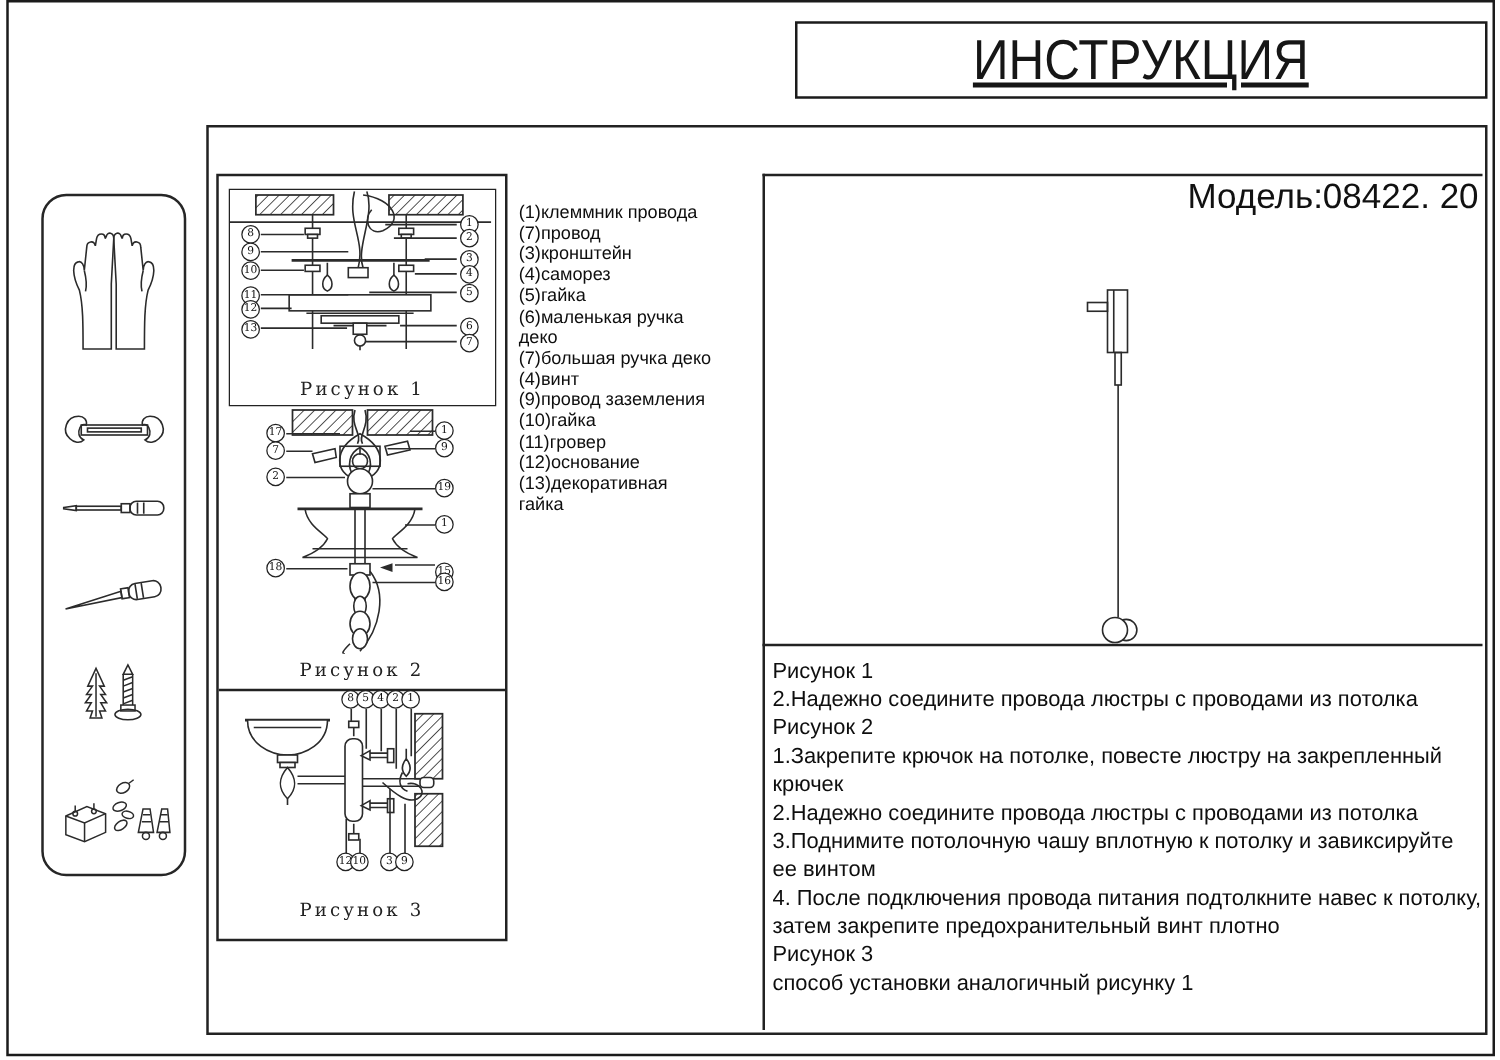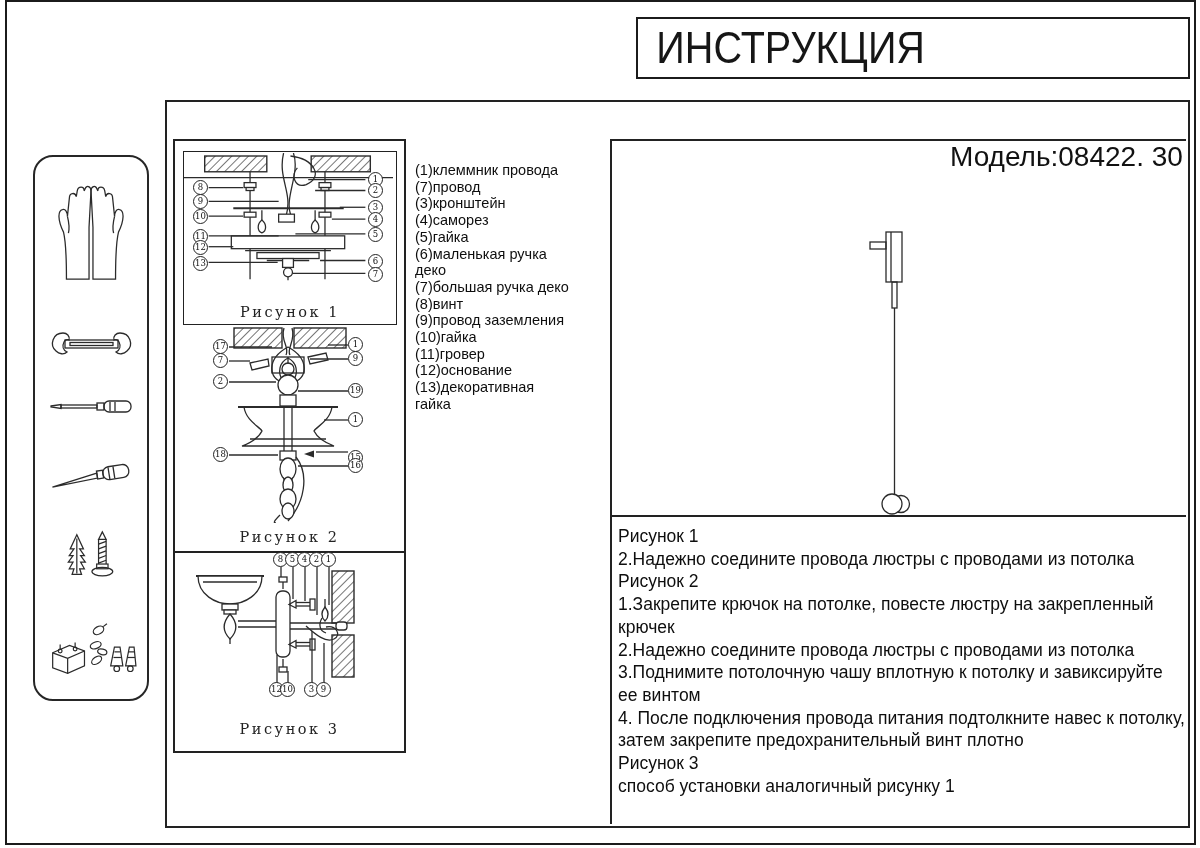--- a/index.html
+++ b/index.html
@@ -1,21 +1,21 @@
 <!DOCTYPE html>
 <html><head>
 <meta charset="utf-8">
 <style>
   html,body{margin:0;padding:0;}
   .page{position:relative;width:1200px;height:848px;background:#fff;overflow:hidden;
         font-family:"Liberation Sans",sans-serif;color:#161616;}
   .outer-border{position:absolute;left:5px;top:0;width:1187px;height:841px;
         border:2.5px solid #1b1b1b;}
   .title-box{position:absolute;left:636px;top:17px;width:550px;height:58px;
-        border:2.5px solid #1b1b1b;display:flex;align-items:center;justify-content:flex-start;}
+        border:2.5px solid #1b1b1b;display:flex;align-items:center;justify-content:center;text-decoration:underline;}
   .title-text{font-size:45px;font-weight:500;letter-spacing:0px;transform:scaleX(.88);white-space:nowrap;}
   .main-box{position:absolute;left:165px;top:100px;width:1021px;height:724px;border:2px solid #222;}
   .top-line{position:absolute;left:443px;top:37px;width:576px;border-top:2px solid #222;}
   .v-divider{position:absolute;left:443px;top:37px;height:685px;border-left:2px solid #222;}
   .mid-divider{position:absolute;left:443px;top:413px;width:576px;border-top:2px solid #222;}
   .model-text{position:absolute;left:950px;top:141px;font-size:28px;white-space:nowrap;color:#111;}
   
   .sidebar{position:absolute;left:33px;top:155px;width:116px;height:546px;
         border:2.5px solid #262626;border-radius:20px;display:flex;flex-direction:column;
         align-items:center;justify-content:space-between;padding:26px 0 20px 0;box-sizing:border-box;}
@@ -312,21 +312,21 @@
 
     <div class="parts-list">
         <div class="part-line">(1)клеммник провода</div>
         <div class="part-line">(7)провод</div>
         <div class="part-line">(3)кронштейн</div>
         <div class="part-line">(4)саморез</div>
         <div class="part-line">(5)гайка</div>
         <div class="part-line">(6)маленькая ручка
 деко</div>
         <div class="part-line">(7)большая ручка деко</div>
-        <div class="part-line">(8)винт</div>
+        <div class="part-line">(4)винт</div>
         <div class="part-line">(9)провод заземления</div>
         <div class="part-line">(10)гайка</div>
         <div class="part-line">(11)гровер</div>
         <div class="part-line">(12)основание</div>
         <div class="part-line">(13)декоративная
 гайка</div>
       </div>
 
     <svg class="pendant" width="160" height="312" viewBox="0 0 160 312">
       <rect class="ln" x="66" y="22" width="16" height="50"></rect>
@@ -344,14 +344,14 @@
         <div class="instr-line">Рисунок 2</div>
         <div class="instr-line">1.Закрепите крючок на потолке, повесте люстру на закрепленный крючек</div>
         <div class="instr-line">2.Надежно соедините провода люстры с проводами из потолка</div>
         <div class="instr-line">3.Поднимите потолочную чашу вплотную к потолку и завиксируйте ее винтом</div>
         <div class="instr-line">4.  После подключения провода питания подтолкните навес к потолку, затем закрепите предохранительный винт плотно</div>
         <div class="instr-line">Рисунок 3</div>
         <div class="instr-line">способ установки аналогичный рисунку 1</div>
       </div>
   </div>
 
-  <div class="model-text">Модель:08422. 30</div>
+  <div class="model-text">Модель:08422. 20</div>
 </div>
 
 </body></html>

